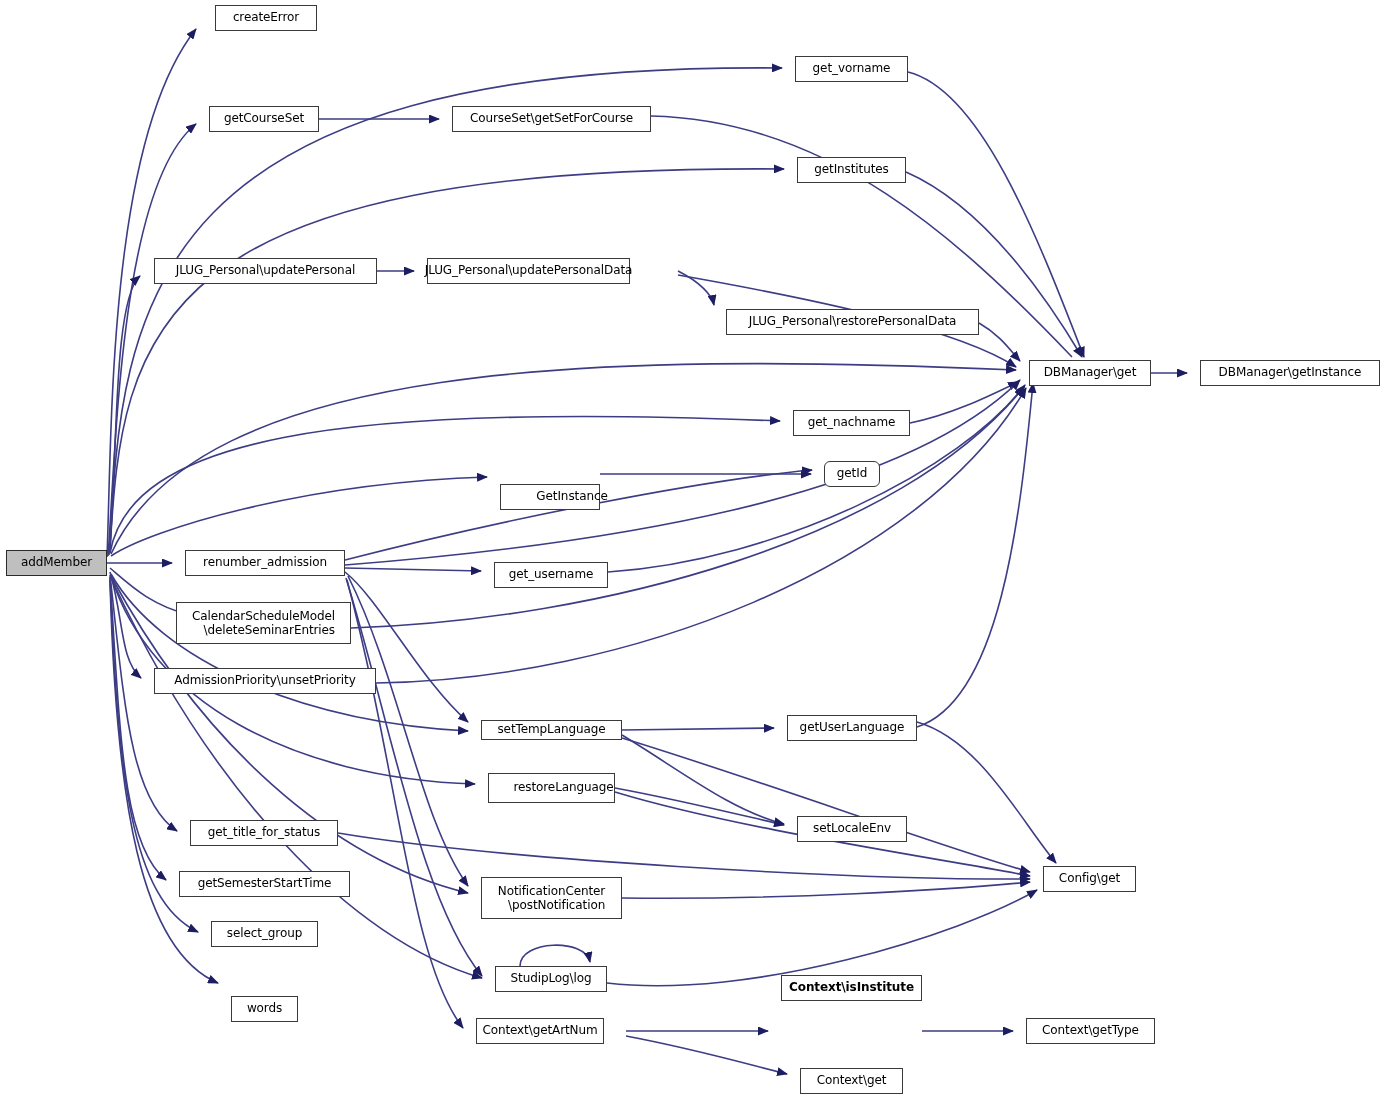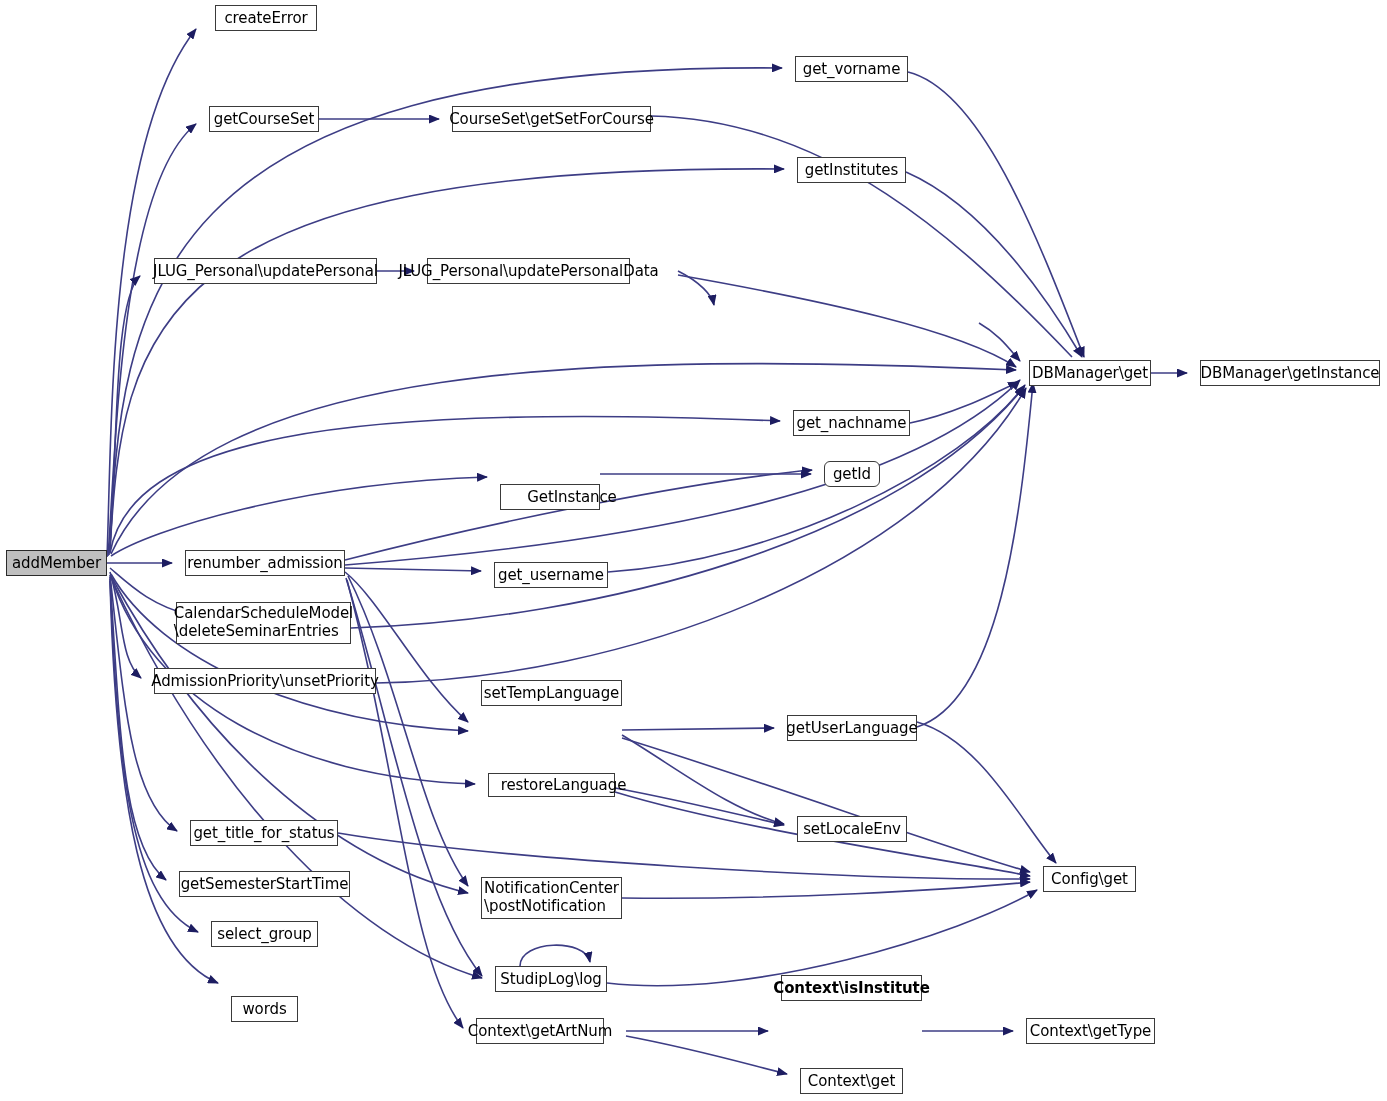--- a/index.html
+++ b/index.html
@@ -12,26 +12,26 @@
     font-family:"DejaVu Sans","Liberation Sans",sans-serif;
     overflow:hidden;
   }
   #edges{position:absolute;left:0;top:0;width:1387px;height:1101px;}
   .node{
     position:absolute;
     box-sizing:border-box;
     border:1px solid #3a3a3a;
     background:#ffffff;
     color:#000000;
-    font-size:15px;
+    font-size:12px;
     line-height:1.12;
     display:flex;
     align-items:center;
     justify-content:center;
-    text-align:left;
+    text-align:right;
     white-space:pre;
     letter-spacing:-0.1px;
     z-index:5;
   }
   .node.root{background:#bfbfbf;border-color:#2b2b2b;}
   .node.two-line{line-height:1.18;}
 </style>
 </head>
 <body>
 
@@ -112,33 +112,34 @@
   </svg>
 
 <div class="node root" style="left: 6px; top: 550px; width: 101px; height: 26px;">addMember</div>
     <div class="node" style="left: 215px; top: 5px; width: 102px; height: 26px;">createError</div>
     <div class="node" style="left: 795px; top: 56px; width: 113px; height: 26px;">get_vorname</div>
     <div class="node" style="left: 209px; top: 106px; width: 110px; height: 26px;">getCourseSet</div>
     <div class="node" style="left: 452px; top: 106px; width: 199px; height: 26px;">CourseSet\getSetForCourse</div>
     <div class="node" style="left: 797px; top: 157px; width: 109px; height: 26px;">getInstitutes</div>
     <div class="node" style="left: 154px; top: 258px; width: 223px; height: 26px;">JLUG_Personal\updatePersonal</div>
     <div class="node" style="left: 427px; top: 258px; width: 203px; height: 26px;">JLUG_Personal\updatePersonalData</div>
+    <div class="node" style="left: 726px; top: 309px; width: 253px; height: 26px;">JLUG_Personal\restorePersonalData</div>
     <div class="node" style="left: 1029px; top: 360px; width: 122px; height: 26px;">DBManager\get</div>
     <div class="node" style="left: 1200px; top: 360px; width: 180px; height: 26px;">DBManager\getInstance</div>
     <div class="node" style="left: 793px; top: 410px; width: 117px; height: 26px;">get_nachname</div>
     <div class="node" style="left: 500px; top: 484px; width: 100px; height: 26px; padding-left: 44px;">GetInstance</div>
     <div class="node" style="left: 824px; top: 461px; width: 56px; height: 26px; border-radius: 6px;">getId</div>
     <div class="node" style="left: 185px; top: 550px; width: 160px; height: 26px;">renumber_admission</div>
     <div class="node" style="left: 494px; top: 562px; width: 114px; height: 26px;">get_username</div>
     <div class="node two-line" style="left: 176px; top: 602px; width: 175px; height: 42px;">CalendarScheduleModel
 \deleteSeminarEntries</div>
     <div class="node" style="left: 154px; top: 668px; width: 222px; height: 26px;">AdmissionPriority\unsetPriority</div>
-    <div class="node" style="left: 481px; top: 680px; width: 141px; height: 26px;">setTempLanguage</div>
+    <div class="node" style="left: 481px; top: 720px; width: 141px; height: 20px;">setTempLanguage</div>
     <div class="node" style="left: 787px; top: 715px; width: 130px; height: 26px;">getUserLanguage</div>
-    <div class="node" style="left: 488px; top: 773px; width: 127px; height: 24px; padding-left: 24px;">restoreLanguage</div>
+    <div class="node" style="left: 488px; top: 773px; width: 127px; height: 30px; padding-left: 24px;">restoreLanguage</div>
     <div class="node" style="left: 797px; top: 816px; width: 110px; height: 26px;">setLocaleEnv</div>
     <div class="node" style="left: 190px; top: 820px; width: 148px; height: 26px;">get_title_for_status</div>
     <div class="node" style="left: 1043px; top: 866px; width: 93px; height: 26px;">Config\get</div>
     <div class="node" style="left: 179px; top: 871px; width: 171px; height: 26px;">getSemesterStartTime</div>
     <div class="node two-line" style="left: 481px; top: 877px; width: 141px; height: 42px;">NotificationCenter
 \postNotification</div>
     <div class="node" style="left: 211px; top: 921px; width: 107px; height: 26px;">select_group</div>
     <div class="node" style="left: 495px; top: 966px; width: 112px; height: 26px;">StudipLog\log</div>
     <div class="node" style="left: 231px; top: 972px; width: 67px; height: 26px; margin-top: 24px;">words</div>
     <div class="node" style="left: 476px; top: 1018px; width: 128px; height: 26px;">Context\getArtNum</div>

